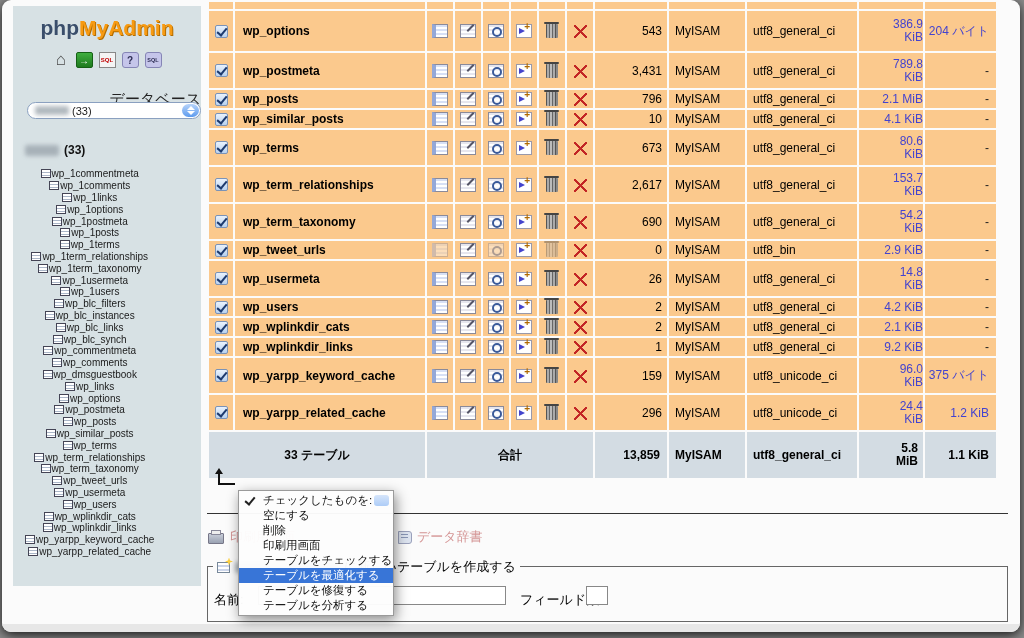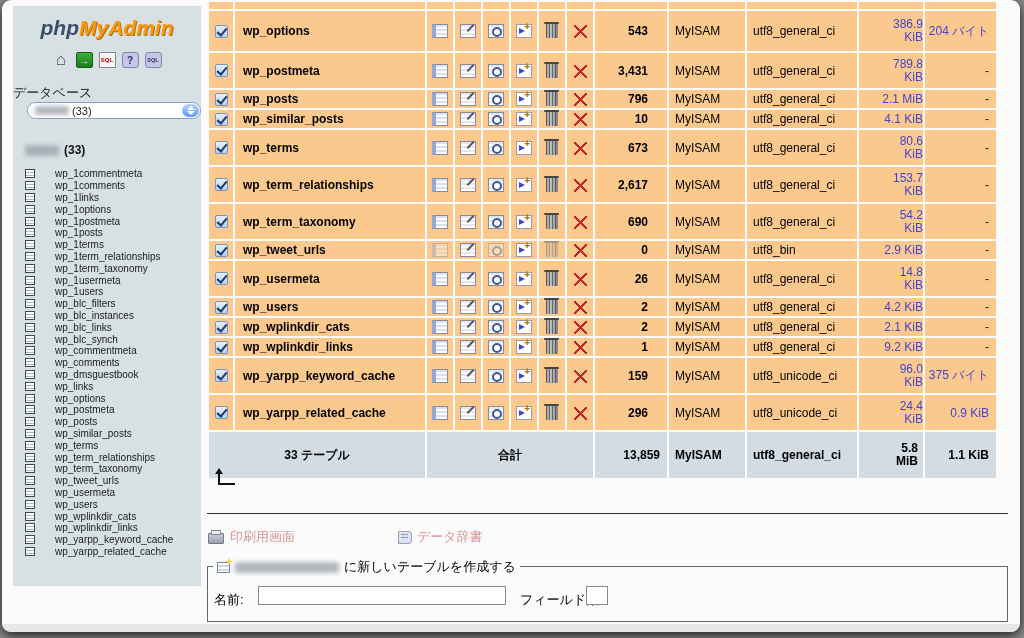--- a/index.html
+++ b/index.html
@@ -5,59 +5,59 @@
   html,body{margin:0;padding:0;background:#8c8c8c;}
   .stage{position:relative;width:1024px;height:638px;overflow:hidden;background:#8c8c8c;
          font-family:"Liberation Sans","DejaVu Sans",sans-serif;}
   .window{position:absolute;left:2px;top:0;width:1018px;height:632px;background:#fbfbfb;
           border-radius:9px;box-shadow:0 3px 12px rgba(0,0,0,.85);overflow:hidden;}
   .bottomband{position:absolute;left:0;right:0;top:624px;height:8px;background:#e7e7e7;}
 
   
   .sidebar{position:absolute;left:11px;top:6px;width:188px;height:580px;background:#d7e1e4;}
   .logo{position:absolute;top:10px;width:100%;text-align:center;font-size:21px;font-weight:bold;
-        font-style:italic;letter-spacing:0;}
+        letter-spacing:0;}
   .logo .p1{color:#3a4e6b;}
   .logo .p2{color:#f79a12;text-shadow:1px 1px 0 #b36d00;}
   .ticons{position:absolute;top:46px;width:100%;display:flex;justify-content:center;gap:6px;}
   .tico{width:17px;height:16px;display:flex;align-items:center;justify-content:center;box-sizing:border-box;}
   .t-home{color:#4a4a4a;font-size:17px;line-height:16px;}
   .t-exit{background:linear-gradient(#3fae3f,#1e7a1e);border-radius:2px;color:#fff;font-size:10px;font-weight:bold;border:1px solid #156015;}
   .t-sql{background:#f4f4f4;border:1px solid #888;color:#c00000;font-size:6px;font-weight:bold;}
   .t-help,.t-qwin{background:#c5c5ea;border:1px solid #8585b5;border-radius:3px;color:#2e2e55;font-weight:bold;}
   .t-help{font-size:10px;}
   .t-qwin{font-size:5.5px;}
-  .dblabel{position:absolute;top:78px;width:100%;text-align:left;font-size:13px;color:#222;}
+  .dblabel{position:absolute;top:84px;width:100%;text-align:right;font-size:15px;color:#222;}
   .dbselect{position:absolute;left:14px;top:96px;width:174px;height:17px;border:1px solid #8aa0c0;
             border-radius:9px;background:#fff;box-sizing:border-box;display:flex;align-items:center;}
   .blur{display:inline-block;background:#98a2aa;border-radius:2px;opacity:.75;filter:blur(2px);}
   .dbselect .blur{width:34px;height:9px;margin-left:7px;}
   .dbselect .val{font-size:11px;color:#222;margin-left:3px;}
   .stepper{position:absolute;right:1px;top:1px;width:17px;height:13px;border-radius:7px;
            background:linear-gradient(#b8d4fa,#5d9bee);}
   .stepper:before,.stepper:after{content:"";position:absolute;left:5px;border-left:4px solid transparent;border-right:4px solid transparent;}
   .stepper:before{top:2px;border-bottom:4px solid #fff;}
   .stepper:after{bottom:2px;border-top:4px solid #fff;}
   .dbheading{position:absolute;left:12px;top:137px;font-size:12px;font-weight:bold;color:#111;
              display:flex;gap:5px;align-items:center;}
   .dbheading .blur{width:34px;height:11px;}
   .slist{position:absolute;left:12px;top:162px;}
-  .sitem{height:11.8px;display:flex;align-items:center;gap:20px;white-space:nowrap;}
+  .sitem{height:11.8px;display:flex;align-items:center;gap:1px;white-space:nowrap;justify-content:center;}
   .si{width:10px;height:9px;border:1px solid #445;box-sizing:border-box;
       background:repeating-linear-gradient(180deg,#fff 0 2px,#aab6c8 2px 3px);flex:none;}
   .slabel{font-size:10px;color:#1a1a1a;}
 
   
   .mtable{position:absolute;left:205px;top:0;border-collapse:separate;border-spacing:2px;}
   .mtable td{background:#fbc98d;font-size:12px;color:#000;vertical-align:middle;padding:0;}
   .partial td{height:7px;}
   td.cbc{text-align:center;}
   td.name{font-weight:bold;padding-left:8px;}
   td.ic{text-align:center;}
-  td.num{text-align:right;padding-right:19px;font-weight:bold;}
+  td.num{text-align:right;padding-right:5px;}
   td.eng{padding-left:6px;}
   td.coll{padding-left:6px;}
   td.size{text-align:right;color:#4343cf;line-height:13px;white-space:nowrap;}
   td.ovh{text-align:right;padding-right:7px;color:#222;}
   td.ovh.lnk{color:#4343cf;}
   .foot td{background:#d3dce3;font-weight:bold;}
   .f-c{text-align:center;}
   .f-r{text-align:right;padding-right:7px !important;}
   .f-l{padding-left:6px !important;}
   .f-sz{text-align:right;padding-right:5px !important;line-height:13px;}
@@ -551,21 +551,21 @@
             <td class="ic"><span class="ai ai-browse"></span></td>
             <td class="ic"><span class="ai ai-structure"></span></td>
             <td class="ic"><span class="ai ai-search"></span></td>
             <td class="ic"><span class="ai ai-insert"></span></td>
             <td class="ic"><span class="ai ai-empty"></span></td>
             <td class="ic"><span class="ai ai-drop"></span></td>
             <td class="num">296</td>
             <td class="eng">MyISAM</td>
             <td class="coll">utf8_unicode_ci</td>
             <td class="size"><span>24.4</span><br><span>KiB</span></td>
-            <td class="ovh lnk">0.9 KiB</td>
+            <td class="ovh lnk">1.2 KiB</td>
           </tr>
         </tbody>
     <tbody>
       <tr class="foot" style="height:46px">
         <td colspan="2" class="f-c">33 テーブル</td>
         <td colspan="6" class="f-c">合計</td>
         <td class="f-r">13,859</td>
         <td class="f-l">MyISAM</td>
         <td class="f-l">utf8_general_ci</td>
         <td class="f-sz"><span>5.8</span><br><span>MiB</span></td>
@@ -596,16 +596,26 @@
       <span class="nt"></span>
       <span class="blur"></span>
       <span>に新しいテーブルを作成する</span>
     </div>
     <div class="flabel" style="left:6px;top:24px">名前:</div>
     <input class="finput" style="left: 50px; top: 19px; width: 248px;">
     <div class="flabel" style="left:312px;top:24px">フィールド数:</div>
     <input class="finput" style="left: 378px; top: 19px; width: 22px;">
   </div>
 
+  <div class="menu" id="menu">
+        <div class="mitem">チェックしたものを:<span class="mcheck"></span><span class="mghost"></span></div>
+        <div class="mitem">空にする</div>
+        <div class="mitem">削除</div>
+        <div class="mitem">印刷用画面</div>
+        <div class="mitem">テーブルをチェックする</div>
+        <div class="mitem hl">テーブルを最適化する</div>
+        <div class="mitem">テーブルを修復する</div>
+        <div class="mitem">テーブルを分析する</div>
+      </div>
 
   <div class="bottomband"></div>
  </div>
 </div>
 
 </body></html>

